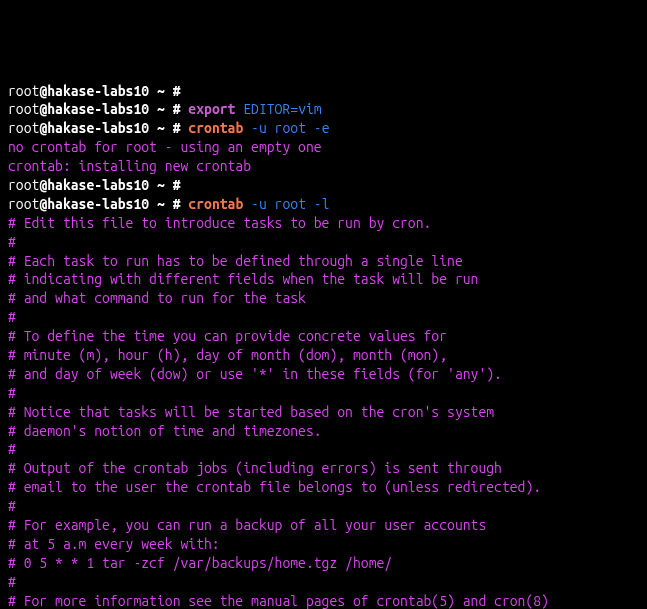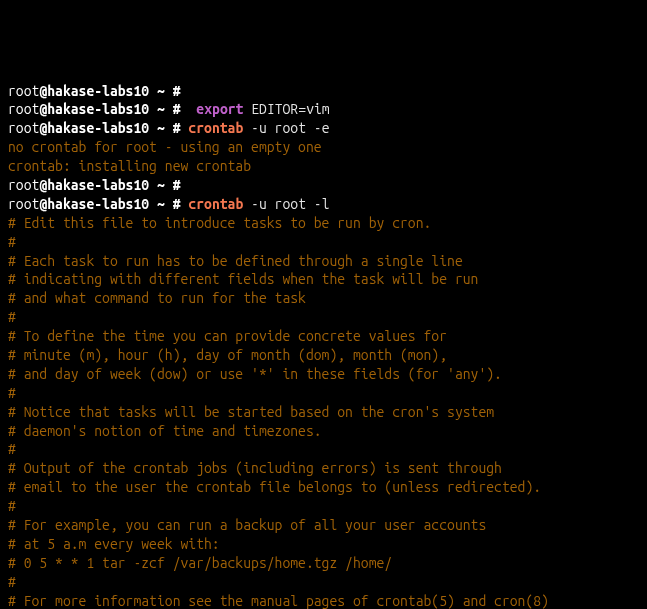--- a/index.html
+++ b/index.html
@@ -12,24 +12,24 @@
       padding: 6px 8px;
       width: 647px;
       min-height: 609px;
       white-space: pre;
     }
     .line { display: block; }
     .prompt-user { color: #fff; font-weight: normal; }
     .prompt-host { color: #fff; font-weight: bold; }
     .prompt-tilde { color: #fff; font-weight: bold; }
     .prompt-hash { color: #fff; font-weight: bold; }
-    .cmd-export { color: #c061cb; font-weight: bold; margin-left: 8px; }
+    .cmd-export { color: #c061cb; font-weight: bold; }
     .cmd-crontab { color: #f47750; font-weight: bold; }
-    .cmd-default { color: #e5e5e5; }
-    .output { color: #a16207; }
+    .cmd-default { color: #3b82f6; }
+    .output { color: #d946ef; }
   </style>
 </head>
 <body>
 
 
 
 <div id="terminal"><div class="line"><span class="prompt-user">root</span><span class="prompt-host">@</span><span class="prompt-host">hakase-labs10</span> <span class="prompt-tilde">~</span> <span class="prompt-hash">#</span> </div><div class="line"><span class="prompt-user">root</span><span class="prompt-host">@</span><span class="prompt-host">hakase-labs10</span> <span class="prompt-tilde">~</span> <span class="prompt-hash">#</span> <span class="cmd-export">export </span><span class="cmd-default">EDITOR=vim</span></div><div class="line"><span class="prompt-user">root</span><span class="prompt-host">@</span><span class="prompt-host">hakase-labs10</span> <span class="prompt-tilde">~</span> <span class="prompt-hash">#</span> <span class="cmd-crontab">crontab </span><span class="cmd-default">-u root -e</span></div><div class="line"><span class="output">no crontab for root - using an empty one</span></div><div class="line"><span class="output">crontab: installing new crontab</span></div><div class="line"><span class="prompt-user">root</span><span class="prompt-host">@</span><span class="prompt-host">hakase-labs10</span> <span class="prompt-tilde">~</span> <span class="prompt-hash">#</span> </div><div class="line"><span class="prompt-user">root</span><span class="prompt-host">@</span><span class="prompt-host">hakase-labs10</span> <span class="prompt-tilde">~</span> <span class="prompt-hash">#</span> <span class="cmd-crontab">crontab </span><span class="cmd-default">-u root -l</span></div><div class="line"><span class="output"># Edit this file to introduce tasks to be run by cron.</span></div><div class="line"><span class="output">#</span></div><div class="line"><span class="output"># Each task to run has to be defined through a single line</span></div><div class="line"><span class="output"># indicating with different fields when the task will be run</span></div><div class="line"><span class="output"># and what command to run for the task</span></div><div class="line"><span class="output">#</span></div><div class="line"><span class="output"># To define the time you can provide concrete values for</span></div><div class="line"><span class="output"># minute (m), hour (h), day of month (dom), month (mon),</span></div><div class="line"><span class="output"># and day of week (dow) or use '*' in these fields (for 'any').</span></div><div class="line"><span class="output">#</span></div><div class="line"><span class="output"># Notice that tasks will be started based on the cron's system</span></div><div class="line"><span class="output"># daemon's notion of time and timezones.</span></div><div class="line"><span class="output">#</span></div><div class="line"><span class="output"># Output of the crontab jobs (including errors) is sent through</span></div><div class="line"><span class="output"># email to the user the crontab file belongs to (unless redirected).</span></div><div class="line"><span class="output">#</span></div><div class="line"><span class="output"># For example, you can run a backup of all your user accounts</span></div><div class="line"><span class="output"># at 5 a.m every week with:</span></div><div class="line"><span class="output"># 0 5 * * 1 tar -zcf /var/backups/home.tgz /home/</span></div><div class="line"><span class="output">#</span></div><div class="line"><span class="output"># For more information see the manual pages of crontab(5) and cron(8)</span></div><div class="line"><span class="output"></span></div></div>
 
 
 

